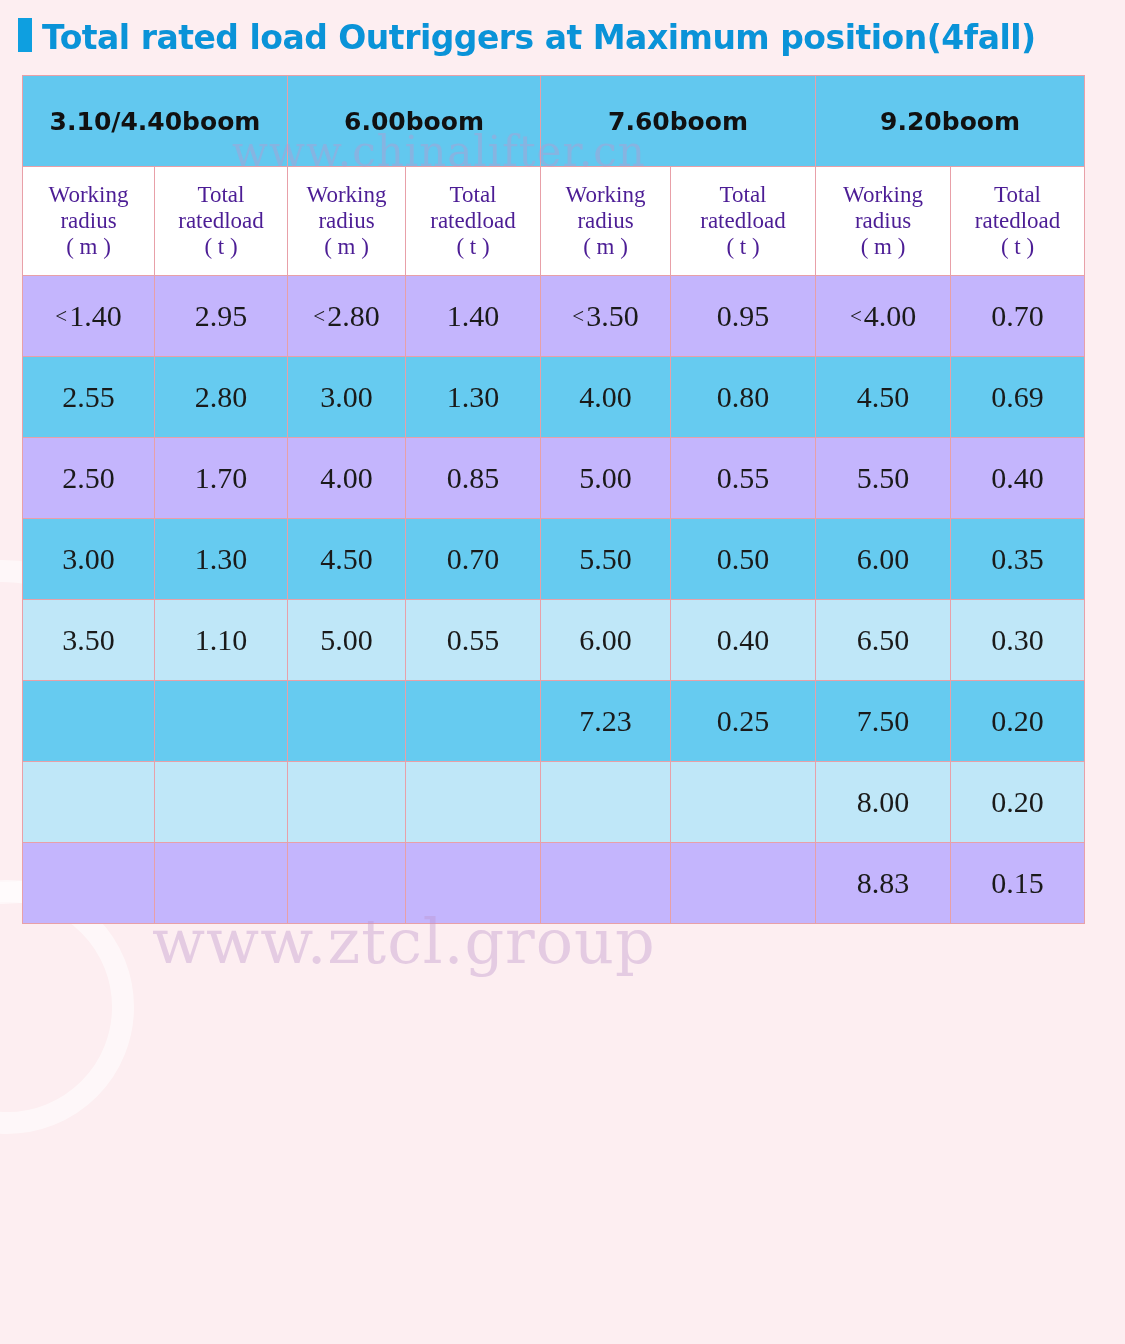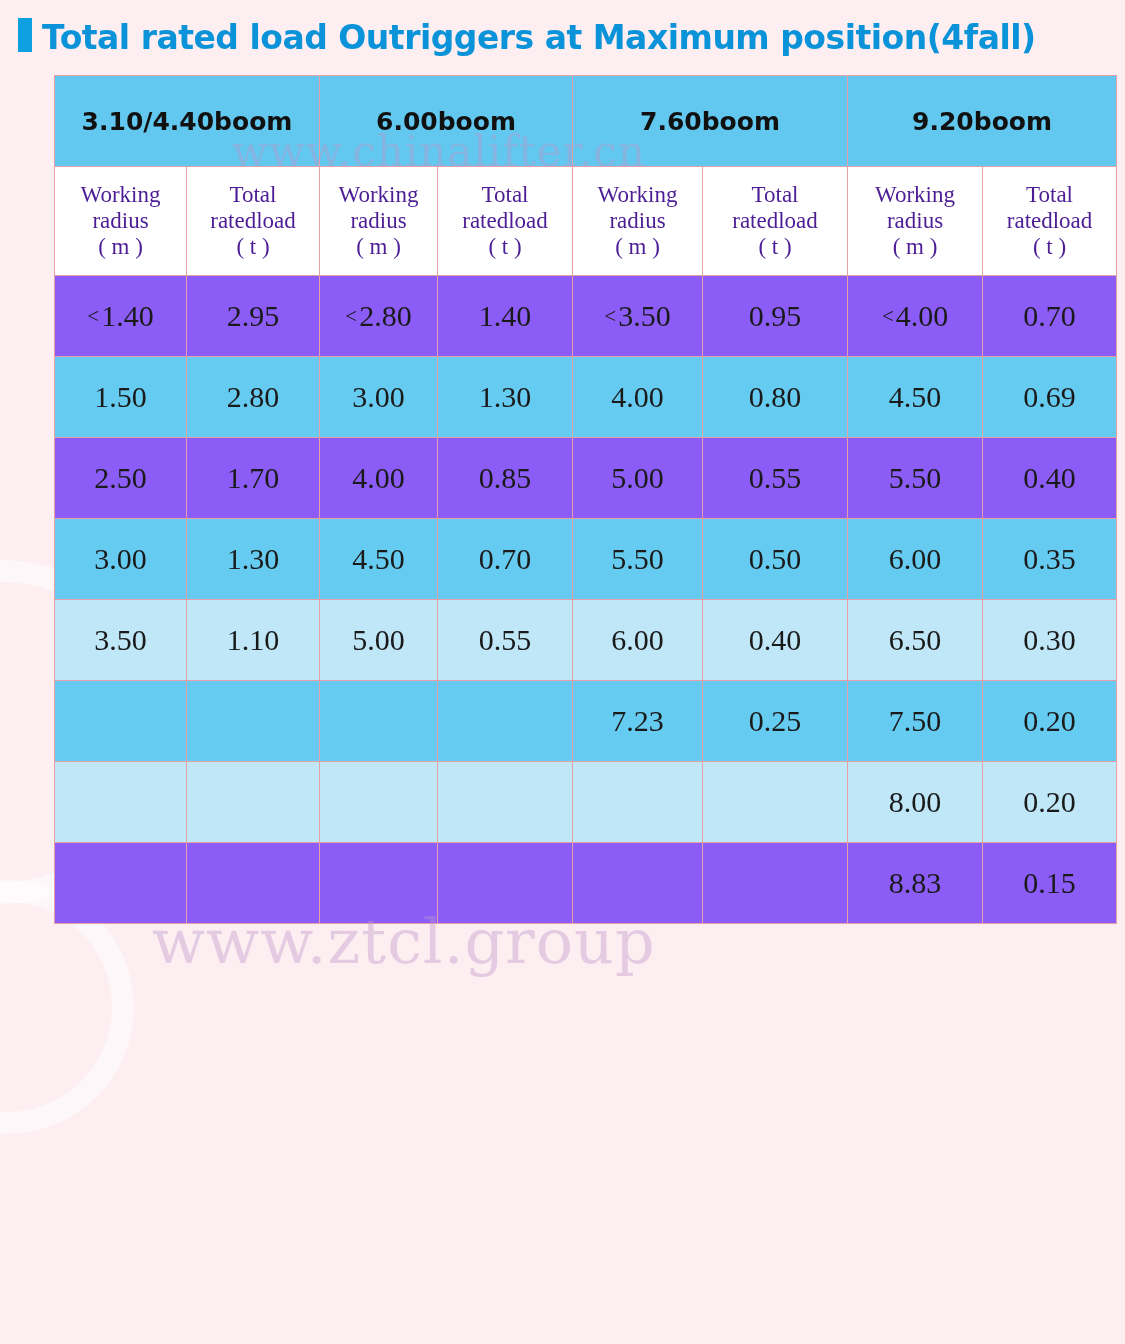--- a/index.html
+++ b/index.html
@@ -50,21 +50,20 @@
     position: relative;
     margin: 8px 22px 0 22px;
   }
 
   table.load-table {
     border-collapse: collapse;
     width: 1062px;
     table-layout: fixed;
     position: relative;
     z-index: 2;
-    margin-left: 32px;
   }
   table.load-table td {
     border: 1px solid #e8a0a8;
     text-align: center;
     vertical-align: middle;
     font-family: "Liberation Serif", serif;
     color: #1a1a1a;
   }
 
   
@@ -85,21 +84,21 @@
     font-size: 23px;
     line-height: 1.12;
     color: #4c1d95;
   }
 
   
   tr.data-row td {
     height: 78px;
     font-size: 30px;
   }
-  tr.band-white td { background: #8b5cf6; }
+  tr.band-white td { background: #c4b5fd; }
   tr.band-light td { background: #bfe7f8; }
   tr.band-mid   td { background: #66cbf0; }
 
   td.empty { }
 
   .lt {
     font-size: 21px;
     vertical-align: 0.12em;
     margin-right: 2px;
   }
@@ -204,21 +203,21 @@
         <td><span class="lt">&lt;</span>1.40</td>
         <td>2.95</td>
         <td><span class="lt">&lt;</span>2.80</td>
         <td>1.40</td>
         <td><span class="lt">&lt;</span>3.50</td>
         <td>0.95</td>
         <td><span class="lt">&lt;</span>4.00</td>
         <td>0.70</td>
       </tr>
       <tr class="data-row band-mid">
-        <td>1.50</td>
+        <td>2.55</td>
         <td>2.80</td>
         <td>3.00</td>
         <td>1.30</td>
         <td>4.00</td>
         <td>0.80</td>
         <td>4.50</td>
         <td>0.69</td>
       </tr>
       <tr class="data-row band-white">
         <td>2.50</td>

